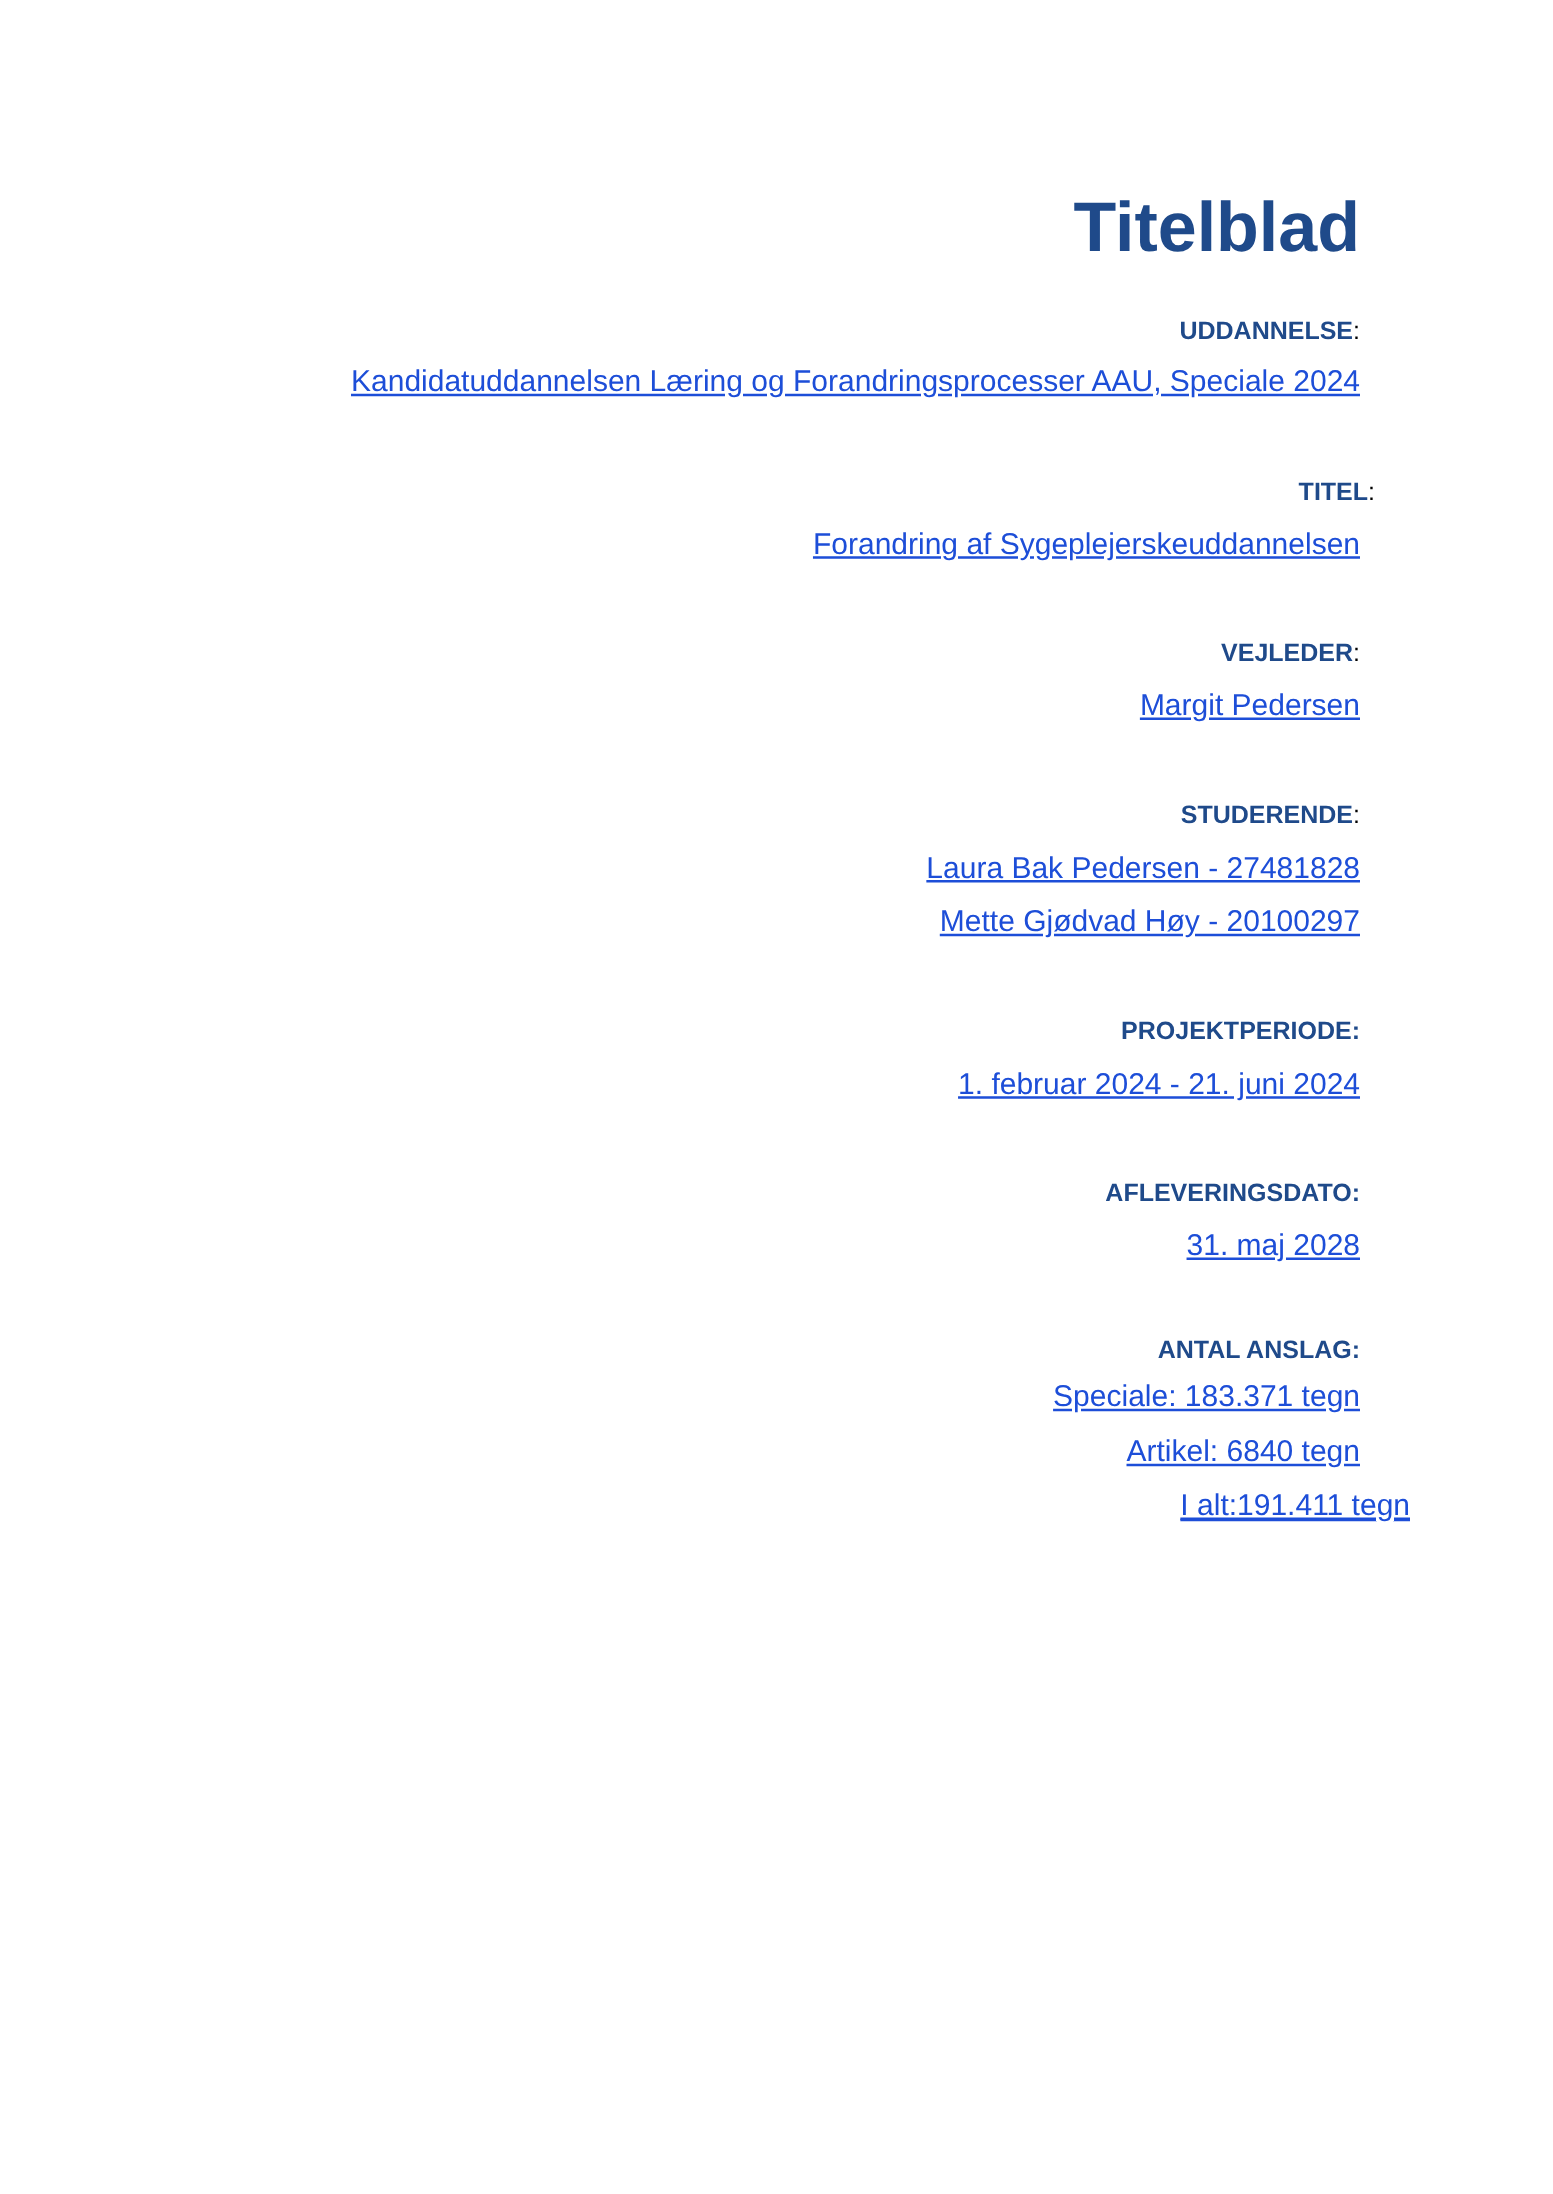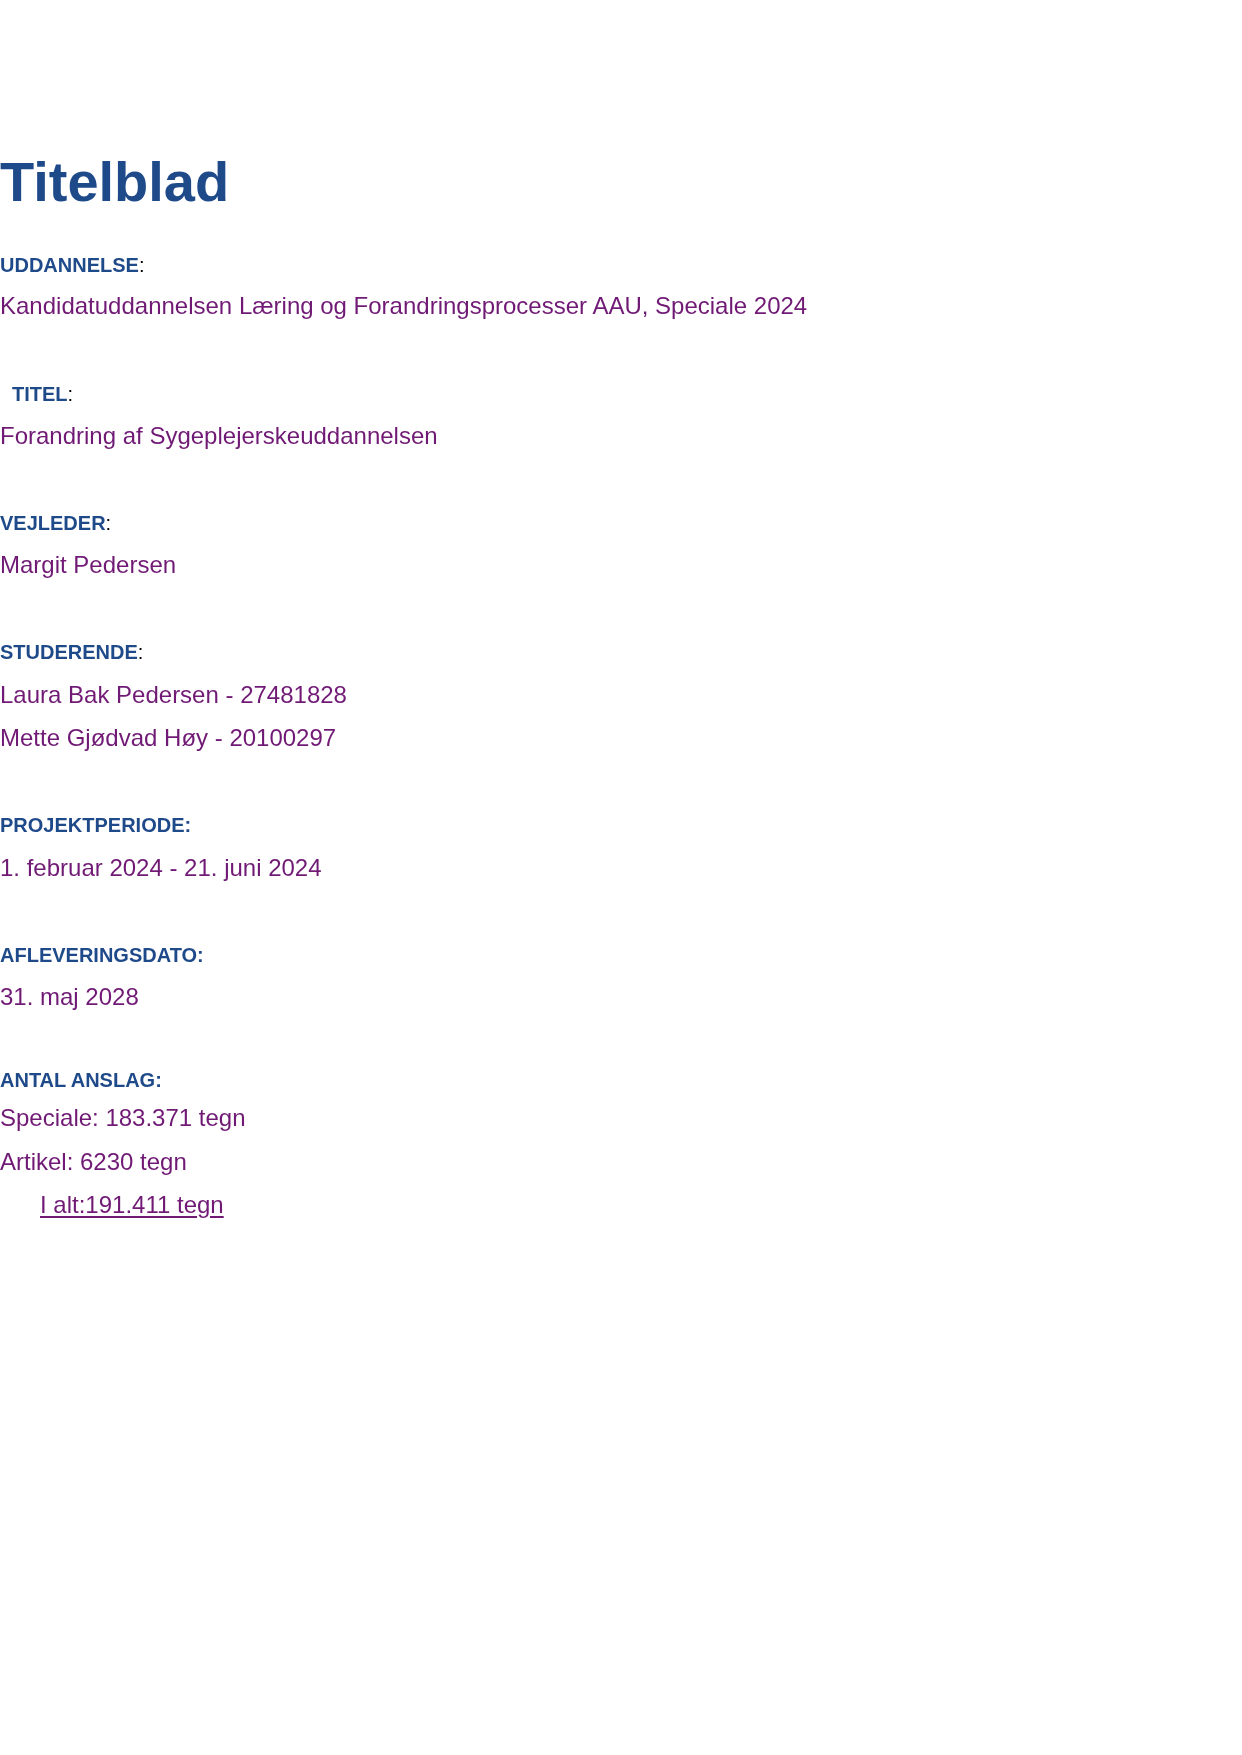--- a/index.html
+++ b/index.html
@@ -12,21 +12,21 @@
       height: 1755px;
       position: relative;
       overflow: hidden;
       font-family: "Liberation Sans", "DejaVu Sans", sans-serif;
       color: #000000;
     }
     .line {
       position: absolute;
       left: 0;
       width: 1088px;
-      text-align: left;
+      text-align: right;
       white-space: nowrap;
     }
     .title {
       font-size: 56px;
       font-weight: bold;
       color: #1f4a8a;
       line-height: 64px;
     }
     .label {
       font-size: 20px;
@@ -34,21 +34,22 @@
       color: #1f4a8a;
       line-height: 30px;
     }
     .label .colon {
       font-weight: normal;
       color: #000000;
     }
     .value {
       font-size: 24px;
       line-height: 30px;
-      color: #701a75;
+      color: #1d4ed8;
+      text-decoration: underline;
     }
     .underline {
       text-decoration: underline;
       text-underline-offset: 3px;
     }
   </style>
 </head>
 <body>
 
 <div>
@@ -69,16 +70,16 @@
   <div class="line value" style="top:723px;">Mette Gjødvad Høy - 20100297</div>
 
   <div class="line label" style="top:810px;">PROJEKTPERIODE:</div>
   <div class="line value" style="top:853px;">1. februar 2024 - 21. juni 2024</div>
 
   <div class="line label" style="top:940px;">AFLEVERINGSDATO:</div>
   <div class="line value" style="top:982px;">31. maj 2028</div>
 
   <div class="line label" style="top:1065px;">ANTAL ANSLAG:</div>
   <div class="line value" style="top:1103px;">Speciale: 183.371 tegn</div>
-  <div class="line value" style="top:1147px;">Artikel: 6230 tegn</div>
+  <div class="line value" style="top:1147px;">Artikel: 6840 tegn</div>
   <div class="line value" style="top:1190px;padding-left:40px;"><span class="underline">I alt:191.411 tegn</span></div>
 
 </div>
 
 </body></html>

